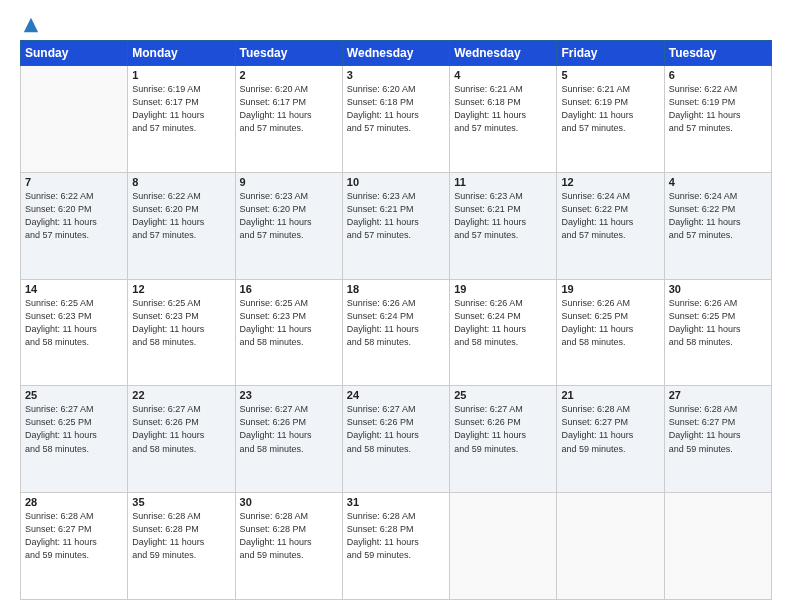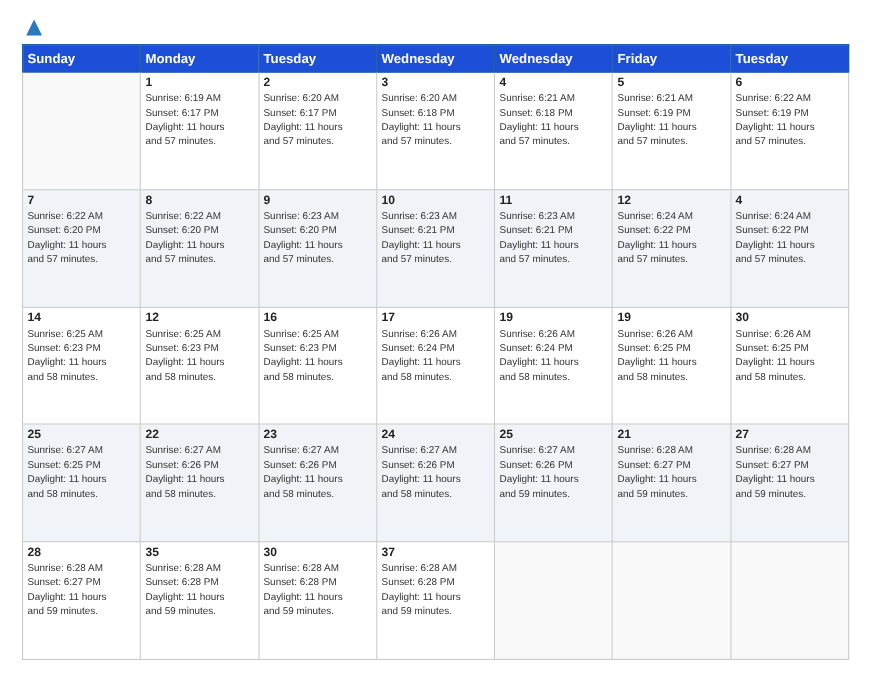--- a/index.html
+++ b/index.html
@@ -248,21 +248,21 @@
 and 58 minutes.</div>
           </td>
           <td>
             <span class="day-num">16</span>
             <div class="day-info" style="white-space: pre-line;">Sunrise: 6:25 AM
 Sunset: 6:23 PM
 Daylight: 11 hours
 and 58 minutes.</div>
           </td>
           <td>
-            <span class="day-num">17</span>
+            <span class="day-num">18</span>
             <div class="day-info" style="white-space: pre-line;">Sunrise: 6:26 AM
 Sunset: 6:24 PM
 Daylight: 11 hours
 and 58 minutes.</div>
           </td>
           <td>
             <span class="day-num">19</span>
             <div class="day-info" style="white-space: pre-line;">Sunrise: 6:26 AM
 Sunset: 6:24 PM
 Daylight: 11 hours
@@ -350,21 +350,21 @@
 and 59 minutes.</div>
           </td>
           <td>
             <span class="day-num">30</span>
             <div class="day-info" style="white-space: pre-line;">Sunrise: 6:28 AM
 Sunset: 6:28 PM
 Daylight: 11 hours
 and 59 minutes.</div>
           </td>
           <td>
-            <span class="day-num">37</span>
+            <span class="day-num">31</span>
             <div class="day-info" style="white-space: pre-line;">Sunrise: 6:28 AM
 Sunset: 6:28 PM
 Daylight: 11 hours
 and 59 minutes.</div>
           </td>
           <td class="empty-cell"></td>
           <td class="empty-cell"></td>
           <td class="empty-cell"></td>
         </tr>
       </tbody>

